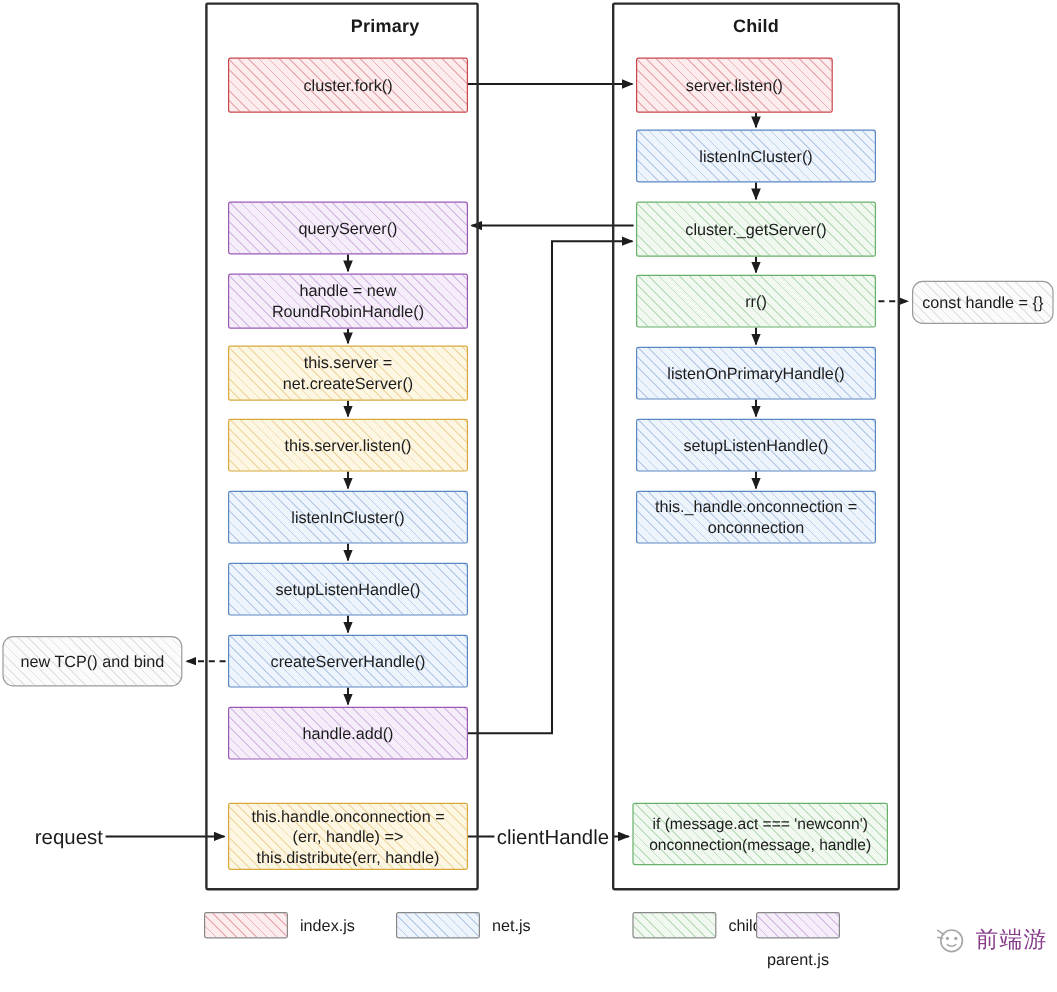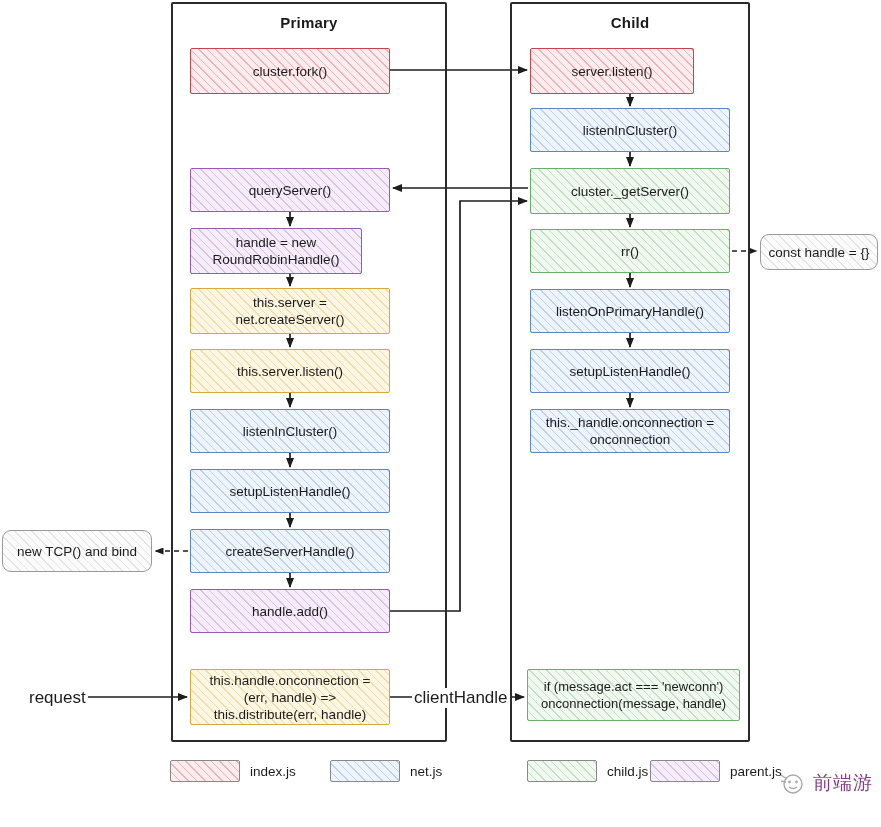--- a/index.html
+++ b/index.html
@@ -200,31 +200,31 @@
       <path d="M82,697 L187,697" marker-end="url(#ah)"></path>
 
       <path d="M390,697 L524,697" marker-end="url(#ah)"></path>
 
       <path d="M188,551 L155,551" stroke-dasharray="5,4" marker-end="url(#ahs)"></path>
 
       <path d="M732,251 L757,251" stroke-dasharray="5,4" marker-end="url(#ahs)"></path>
     </g>
   </svg>
 
-  <div class="panel" style="left:171px; top:2px; width:276px; height:740px;">
+  <div class="panel" style="left:171px; top:2px; width:228px; height:740px;padding-left:36px;">
     <div class="panel-title">Primary</div>
   </div>
 
   <div class="panel" style="left:510px; top:2px; width:240px; height:740px;">
     <div class="panel-title">Child</div>
   </div>
 
   <div class="node c-index" style="left:190px; top:48px;  width:200px; height:46px;">cluster.fork()</div>
   <div class="node c-parent" style="left:190px; top:168px; width:200px; height:44px;">queryServer()</div>
-  <div class="node c-parent" style="left:190px; top:228px; width:172px; height:46px;">handle = new
+  <div class="node c-parent" style="left:190px; top:228px; width:200px; height:46px;">handle = new
 RoundRobinHandle()</div>
   <div class="node c-rr" style="left:190px; top:288px; width:200px; height:46px;">this.server =
 net.createServer()</div>
   <div class="node c-rr" style="left:190px; top:349px; width:200px; height:44px;">this.server.listen()</div>
   <div class="node c-net" style="left:190px; top:409px; width:200px; height:44px;">listenInCluster()</div>
   <div class="node c-net" style="left:190px; top:469px; width:200px; height:44px;">setupListenHandle()</div>
   <div class="node c-net" style="left:190px; top:529px; width:200px; height:44px;">createServerHandle()</div>
   <div class="node c-parent" style="left:190px; top:589px; width:200px; height:44px;">handle.add()</div>
   <div class="node c-rr" style="left:190px; top:669px; width:200px; height:56px;">this.handle.onconnection =
 (err, handle) =&gt;
@@ -252,21 +252,21 @@
     <span class="legend-text">index.js</span>
   </div>
   <div class="legend-item" style="left:330px; top:760px;">
     <span class="legend-swatch c-net"></span>
     <span class="legend-text">net.js</span>
   </div>
   <div class="legend-item" style="left:490px; top:760px;padding-left:37px;">
     <span class="legend-swatch c-child"></span>
     <span class="legend-text">child.js</span>
   </div>
-  <div class="legend-item" style="left:650px; top:760px;">
+  <div class="legend-item" style="left:630px; top:760px;flex-direction:column;">
     <span class="legend-swatch c-parent"></span>
     <span class="legend-text">parent.js</span>
   </div>
 
   <div class="watermark" style="left:778px; top:768px;">
     <svg class="wm-logo" viewBox="0 0 30 30">
       <circle cx="15" cy="16" r="9" fill="none" stroke="#9a9a9a" stroke-width="1.4"></circle>
       <circle cx="11.5" cy="14" r="1.4" fill="#9a9a9a"></circle>
       <circle cx="18.5" cy="14" r="1.4" fill="#9a9a9a"></circle>
       <path d="M11,19 Q15,22 19,19" fill="none" stroke="#9a9a9a" stroke-width="1.3"></path>

